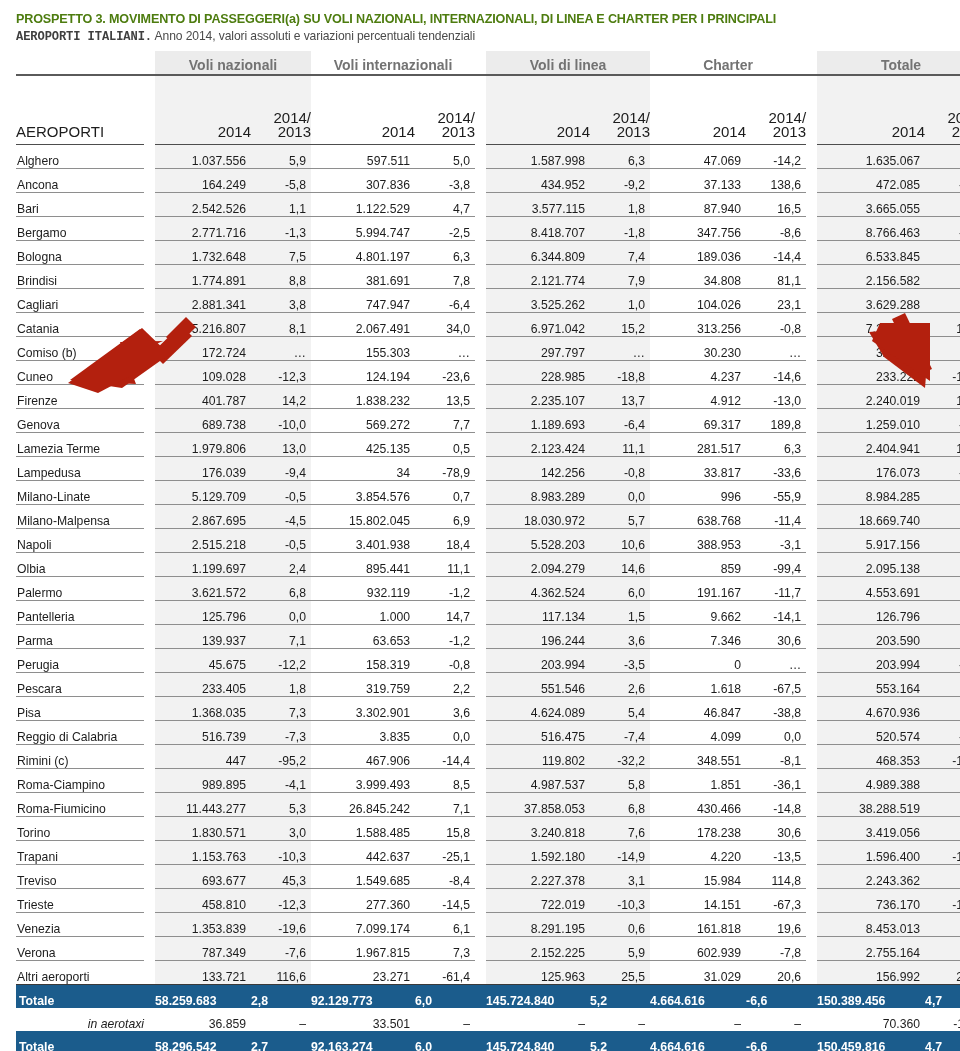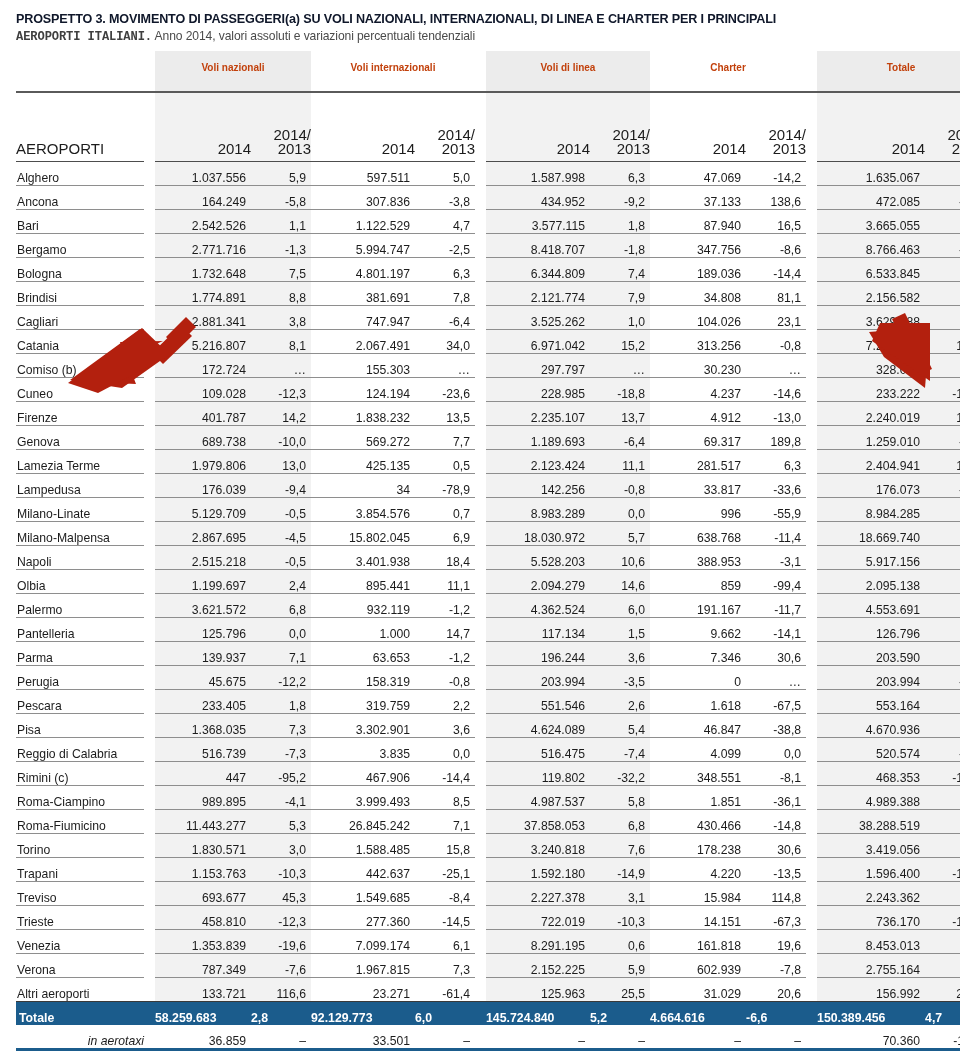--- a/index.html
+++ b/index.html
@@ -20,21 +20,21 @@
 
   
   #title-block {
     padding: 11px 14px 0 16px;
   }
   .title-main {
     font-size: 12.6px;
     font-weight: bold;
     line-height: 16.5px;
     letter-spacing: -0.15px;
-    color: #0f172a;
+    color: #4d7c0f;
   }
   .title-sub {
     font-size: 12.1px;
     font-weight: normal;
     line-height: 16.5px;
     letter-spacing: -0.1px;
     color: #4a4a4a;
   }
   .title-bold-lead {
     font-weight: bold;
@@ -65,26 +65,26 @@
   col.c-name  { width: 128px; }
   col.c-gap   { width: 11px;  }
   col.c-val   { width: 96px;  }
   col.c-pct   { width: 60px;  }
   col.c-valw  { width: 104px; }
   col.c-valt  { width: 108px; }
 
   
   tr.group-head th {
     height: 22px;
-    font-size: 10px;
+    font-size: 14px;
     font-weight: bold;
     text-align: center;
-    color: #c2410c;
+    color: #737373;
     border-bottom: 2.4px solid #5a5a5a;
-    padding-bottom: 18px;
+    padding-bottom: 1px;
   }
   th.grp-shade { background: #ececec; }
   th.grp-plain { background: #ffffff; }
   th.grp-blank { border-bottom: none; background: #ffffff; }
 
   
   tr.sub-head td {
     height: 62px;
     vertical-align: bottom;
     padding-bottom: 6px;

